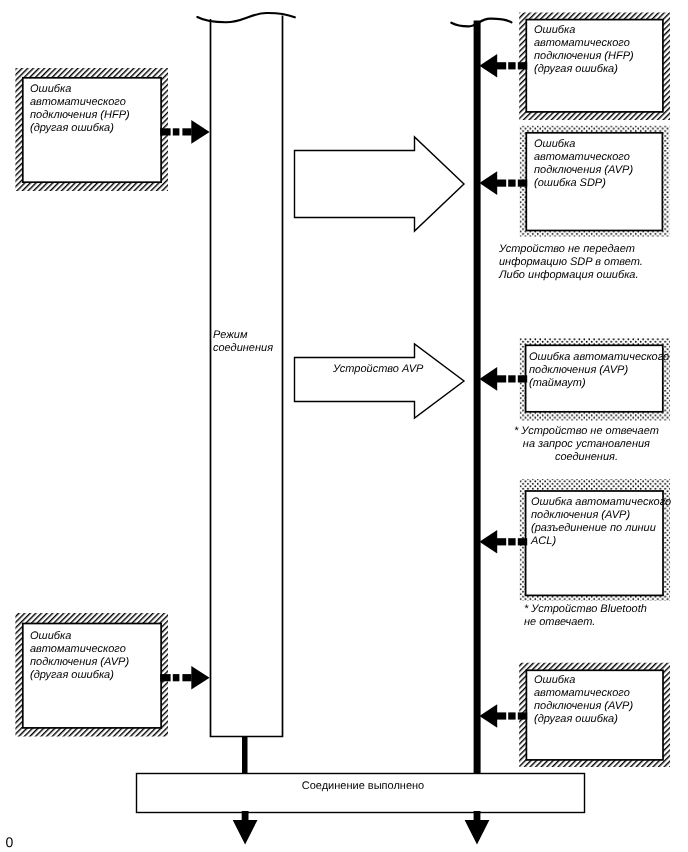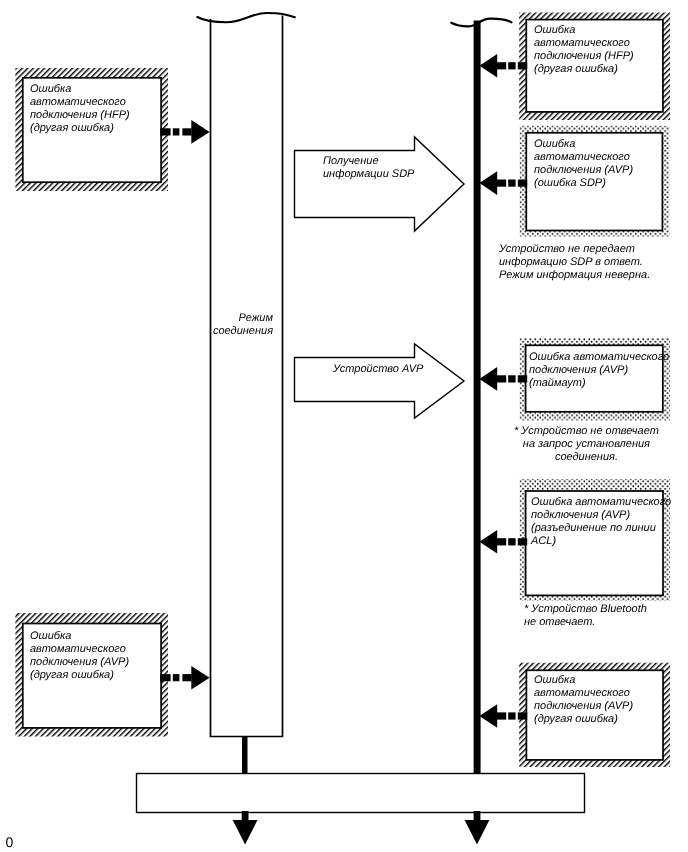--- a/index.html
+++ b/index.html
@@ -132,27 +132,26 @@
     </g>
     <g>
       <path d="M479.4,716.0 L497.2,704.2 L497.2,727.8 Z" fill="#000000"></path>
       <rect x="496.6" y="712.4" width="9.6" height="7.2" fill="#000000"></rect>
       <rect x="508.2" y="712.4" width="7.4" height="7.2" fill="#000000"></rect>
       <rect x="517.8" y="712.4" width="9.4" height="7.2" fill="#000000"></rect>
     </g>
 
   </svg>
 
-  <div class="txt" style="left:213px;top:312px;text-align:right;">Режим
+  <div class="txt" style="left:213px;top:329px;">Режим
 соединения</div>
 
-  <div class="txt" style="left:323px;top:155px;">Получение
-информации SDP</div>
   <div class="txt" style="left:333px;top:363px;">Устройство AVP</div>
 
+  <div class="ctr" style="left:138px;top:780px;width:450px;">Соединение выполнено</div>
 
   <div class="txt" style="left:30px;top:83px;">Ошибка
 автоматического
 подключения (HFP)
 (другая ошибка)</div>
   <div class="txt" style="left:30px;top:629.5px;">Ошибка
 автоматического
 подключения (AVP)
 (другая ошибка)</div>
 
@@ -171,21 +170,21 @@
 подключения (AVP)
 (разъединение по линии
 ACL)</div>
   <div class="txt" style="left:534px;top:674px;">Ошибка
 автоматического
 подключения (AVP)
 (другая ошибка)</div>
 
   <div class="txt" style="left:499px;top:243px;">Устройство не передает
 информацию SDP в ответ.
-Режим информация неверна.</div>
+Либо информация ошибка.</div>
   <div class="txt" style="left:514px;top:425px;text-align:center;">* Устройство не отвечает
 на запрос установления
 соединения.</div>
   <div class="txt" style="left:524px;top:603px;">* Устройство Bluetooth
 не отвечает.</div>
 
   <div class="pagemark" style="left:5.6px;top:835px;">0</div>
 </div>
 
 </body></html>

